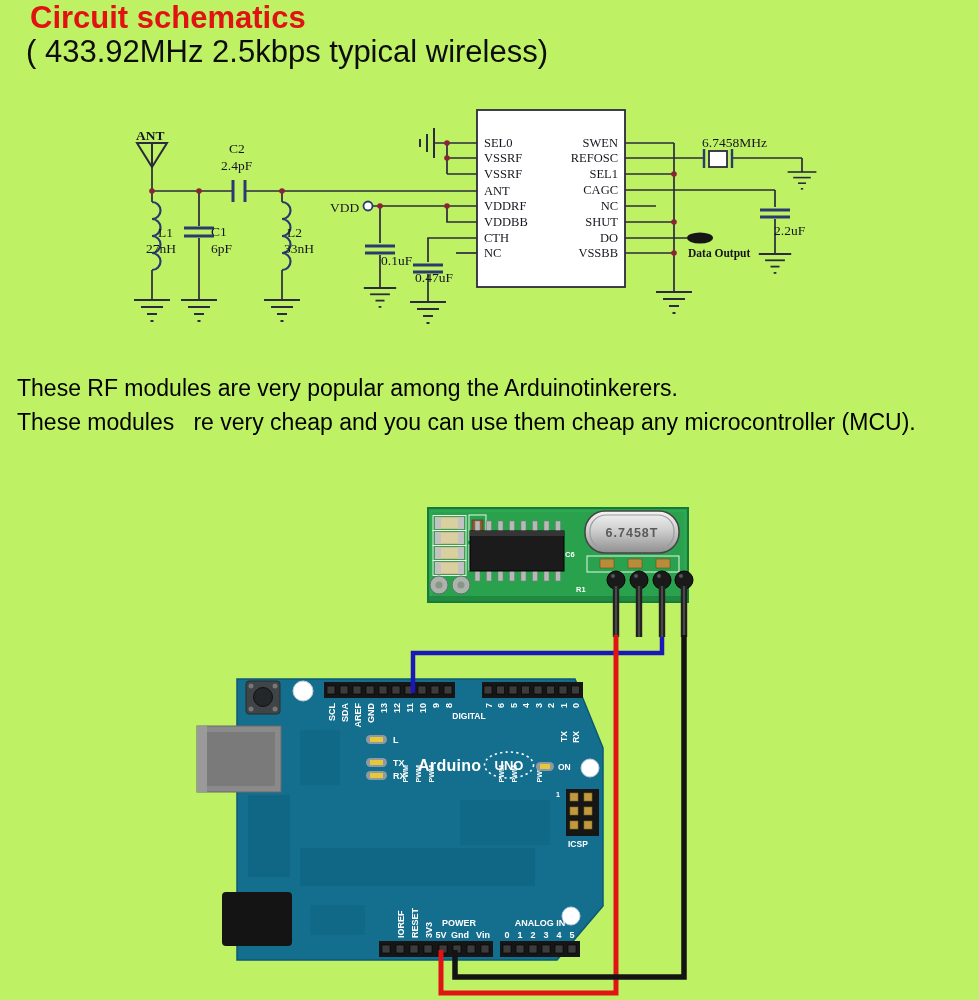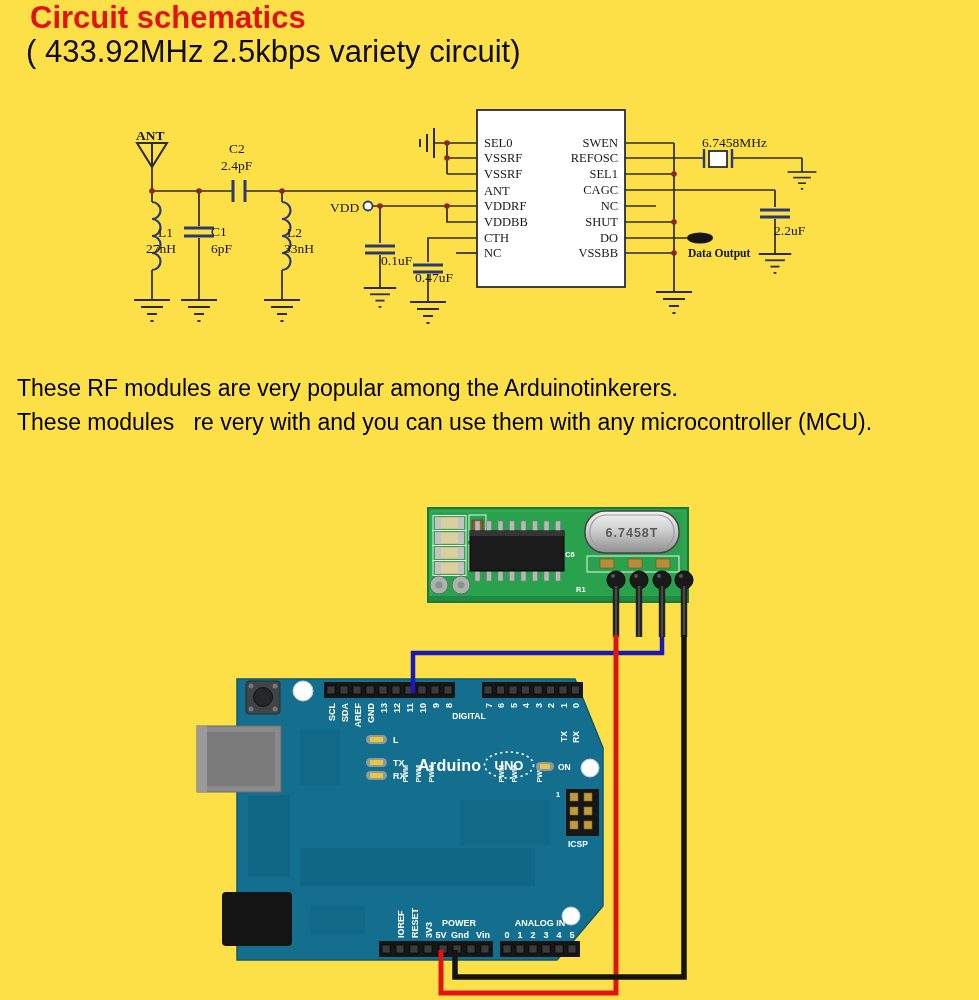--- a/index.html
+++ b/index.html
@@ -1,16 +1,16 @@
 <!DOCTYPE html>
 <html><head>
 <meta charset="utf-8">
 <style>
   html,body{margin:0;padding:0;background:#fff;}
-  #stage{position:relative;width:979px;height:1000px;background:#fde047;overflow:hidden;
+  #stage{position:relative;width:979px;height:1000px;background:#bef264;overflow:hidden;
          font-family:"Liberation Sans",sans-serif;}
   .title{position:absolute;left:30px;top:0px;font-size:31px;font-weight:bold;color:#e11212;
          line-height:36px;white-space:pre;}
   .subtitle{position:absolute;left:26px;top:34px;font-size:31px;font-weight:400;color:#0d0d0d;
          line-height:36px;white-space:pre;}
   .desc{position:absolute;left:5px;top:372px;font-size:23px;color:#000;line-height:33.5px;}
   .desc div{white-space:pre;margin-left:12px;}
   .links{position:absolute;left:5px;top:500px;font-size:25px;color:#cc1515;white-space:pre;}
   svg{position:absolute;left:0;}
   #schx{top:88px;}
@@ -32,21 +32,21 @@
   
   .ms{font-family:"Liberation Sans",sans-serif;font-weight:bold;font-size:7.5px;fill:#fff;}
   .xt{font-family:"Liberation Sans",sans-serif;font-weight:bold;font-size:12.5px;fill:#5a5a5a;letter-spacing:1px;}
 </style>
 </head>
 <body>
 
 <div id="stage">
 
   <div class="title">Circuit schematics</div>
-  <div class="subtitle">( 433.92MHz 2.5kbps variety circuit)</div>
+  <div class="subtitle">( 433.92MHz 2.5kbps typical wireless)</div>
 
   <svg id="schx" width="979" height="262" viewBox="0 88 979 262">
     <defs>
       <g id="gnd" stroke="#2b2b3d" stroke-width="2">
         <line x1="-18" y1="0" x2="18" y2="0"></line>
         <line x1="-11" y1="7" x2="11" y2="7"></line>
         <line x1="-5" y1="14" x2="5" y2="14"></line>
         <line x1="-1.5" y1="21" x2="1.5" y2="21"></line>
       </g>
     </defs>
@@ -154,21 +154,21 @@
       <text class="pin" x="618" y="194">CAGC</text>
       <text class="pin" x="618" y="210">NC</text>
       <text class="pin" x="618" y="226">SHUT</text>
       <text class="pin" x="618" y="242">DO</text>
       <text class="pin" x="618" y="257">VSSBB</text>
     </g>
   </svg>
 
   <div class="desc">
     <div>These RF modules are very popular among the Arduinotinkerers.</div>
-    <div>These modules   re very with and you can use them with any microcontroller (MCU).</div>
+    <div>These modules   re very cheap and you can use them cheap any microcontroller (MCU).</div>
   </div>
 
 
   <svg id="illu" width="979" height="505" viewBox="0 495 979 505">
     <defs>
       <linearGradient id="metal" x1="0" y1="0" x2="0" y2="1">
         <stop offset="0" stop-color="#f4f4f4"></stop>
         <stop offset="0.45" stop-color="#cfcfcf"></stop>
         <stop offset="1" stop-color="#8f8f8f"></stop>
       </linearGradient>

